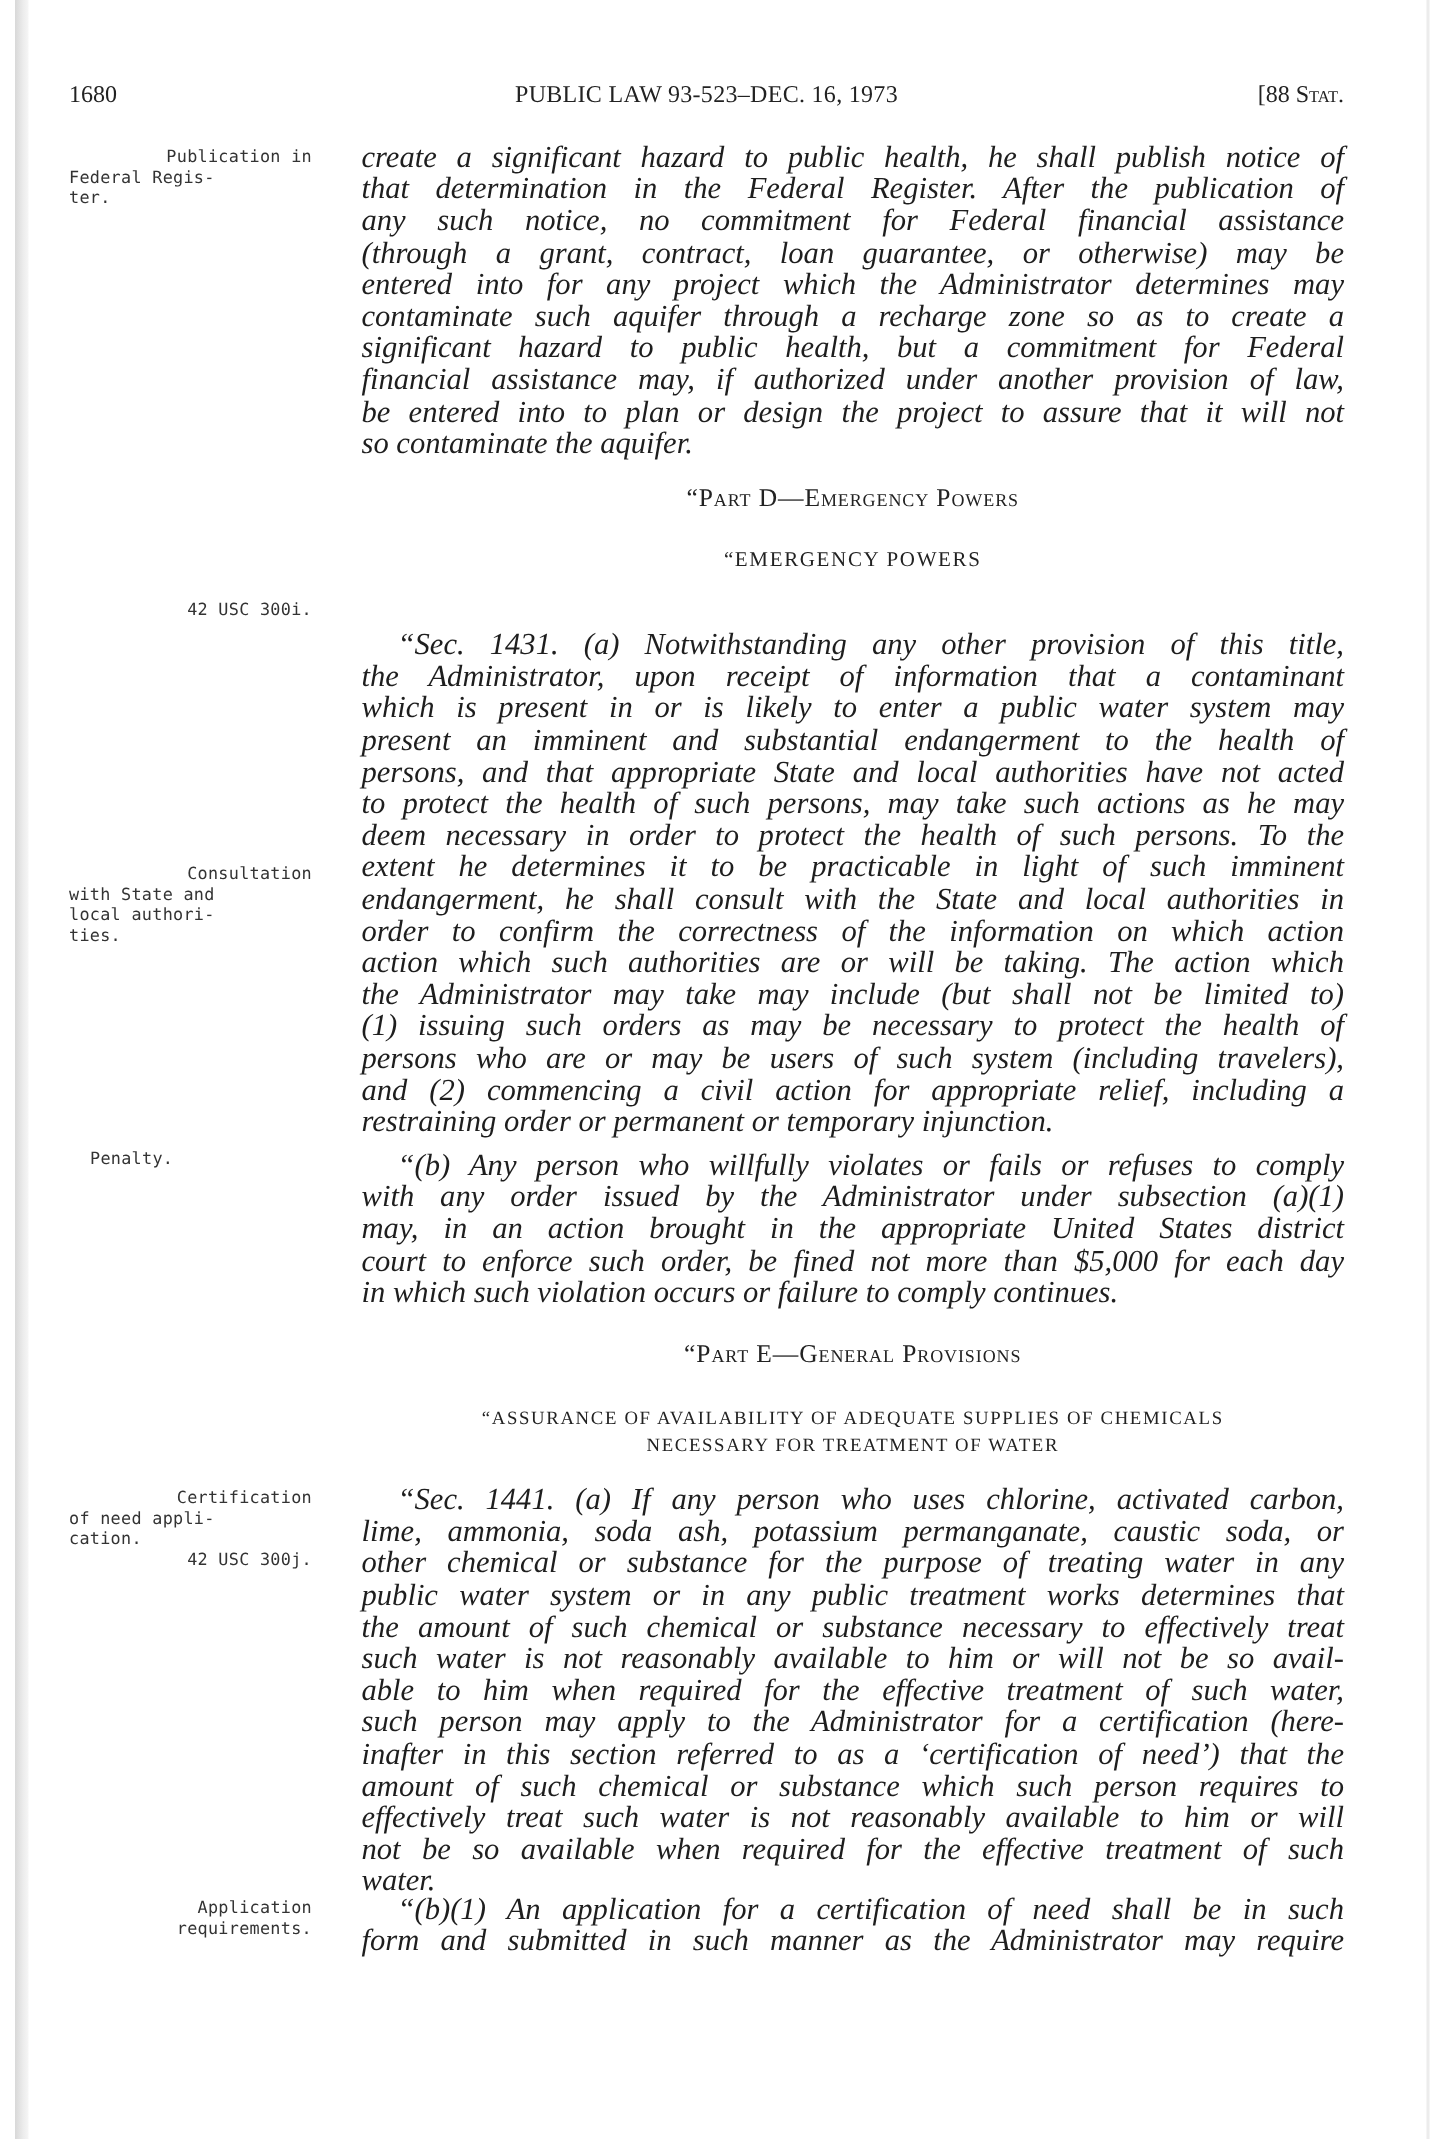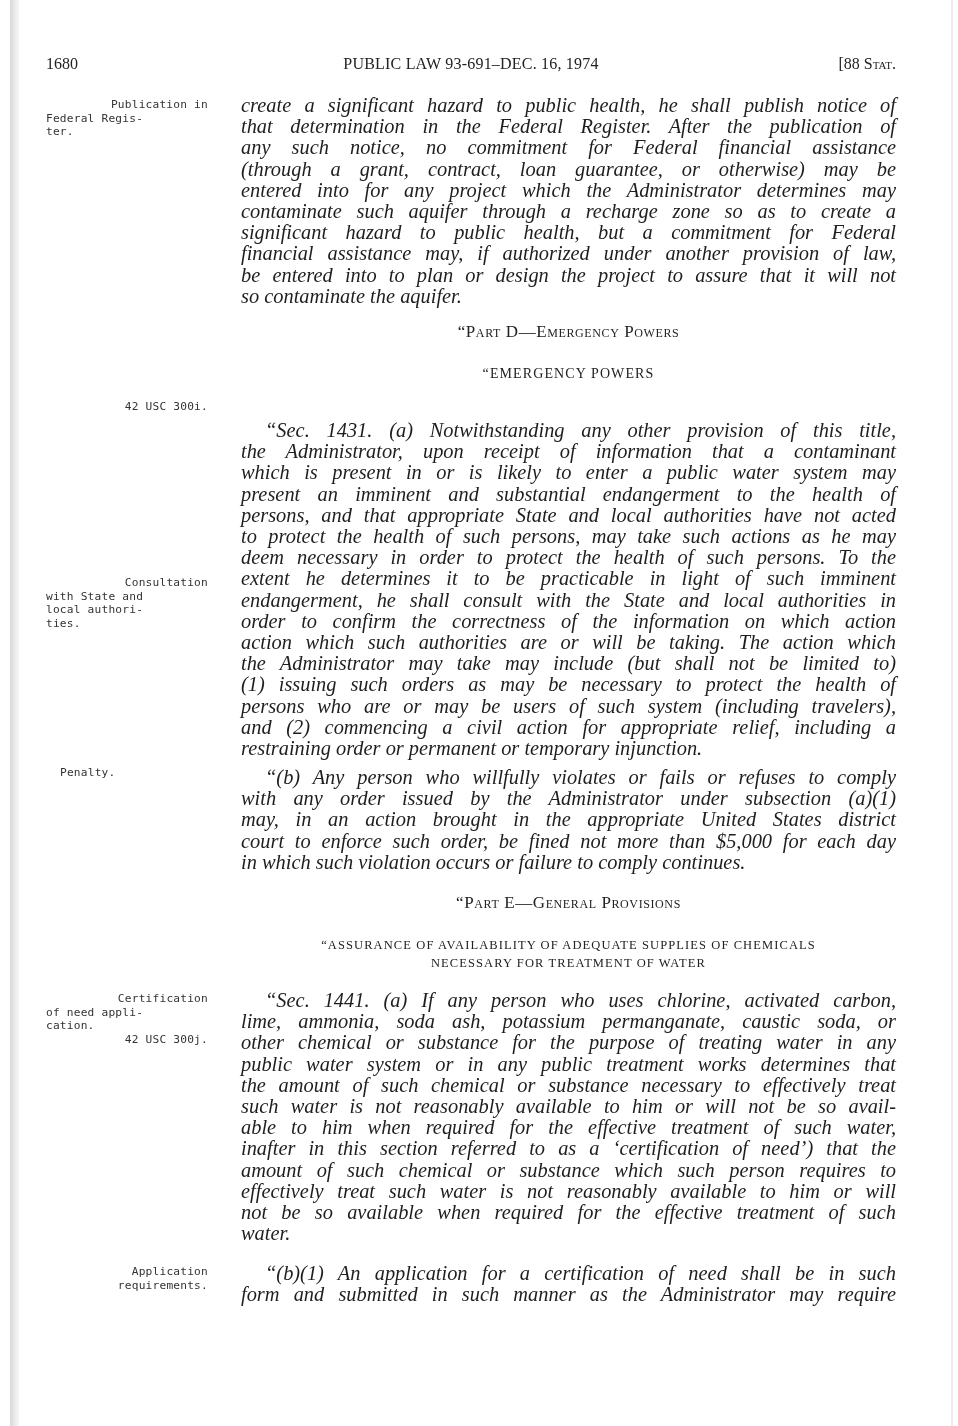--- a/index.html
+++ b/index.html
@@ -53,21 +53,21 @@
   .heading.sub2 { font-size: 12.5px; letter-spacing: 1.1px; text-transform: uppercase; line-height: 18px; }
 </style>
 </head>
 <body>
 
 <div class="left-edge"></div>
 <div class="right-edge"></div>
 
 <div class="header">
   <span class="page-no">1680</span>
-  <span class="title">PUBLIC LAW 93-691–DEC. 16, 1974</span>
+  <span class="title">PUBLIC LAW 93-523–DEC. 16, 1973</span>
   <span class="stat">[88 Stat.</span>
 </div>
 
 <div class="side" style="top:98px">
   <span class="l1">Publication in</span>
   <span class="ln">Federal Regis-</span>
   <span class="ln">ter.</span>
 </div>
 
 <div class="side" style="top:400px">
@@ -147,20 +147,21 @@
 </div>
 
 <div class="body-text" style="top:990px" id="s1441a">
     <span class="line" style="padding-left: 24px;">“Sec. 1441. (a) If any person who uses chlorine, activated carbon,</span>
     <span class="line">lime, ammonia, soda ash, potassium permanganate, caustic soda, or</span>
     <span class="line">other chemical or substance for the purpose of treating water in any</span>
     <span class="line">public water system or in any public treatment works determines that</span>
     <span class="line">the amount of such chemical or substance necessary to effectively treat</span>
     <span class="line">such water is not reasonably available to him or will not be so avail-</span>
     <span class="line">able to him when required for the effective treatment of such water,</span>
+    <span class="line">such person may apply to the Administrator for a certification (here-</span>
     <span class="line">inafter in this section referred to as a ‘certification of need’) that the</span>
     <span class="line">amount of such chemical or substance which such person requires to</span>
     <span class="line">effectively treat such water is not reasonably available to him or will</span>
     <span class="line">not be so available when required for the effective treatment of such</span>
     <span class="line last">water.</span>
   </div>
 
 <div class="body-text" style="top:1263px" id="s1441b">
     <span class="line" style="padding-left: 24px;">“(b)(1) An application for a certification of need shall be in such</span>
     <span class="line">form and submitted in such manner as the Administrator may require</span>

